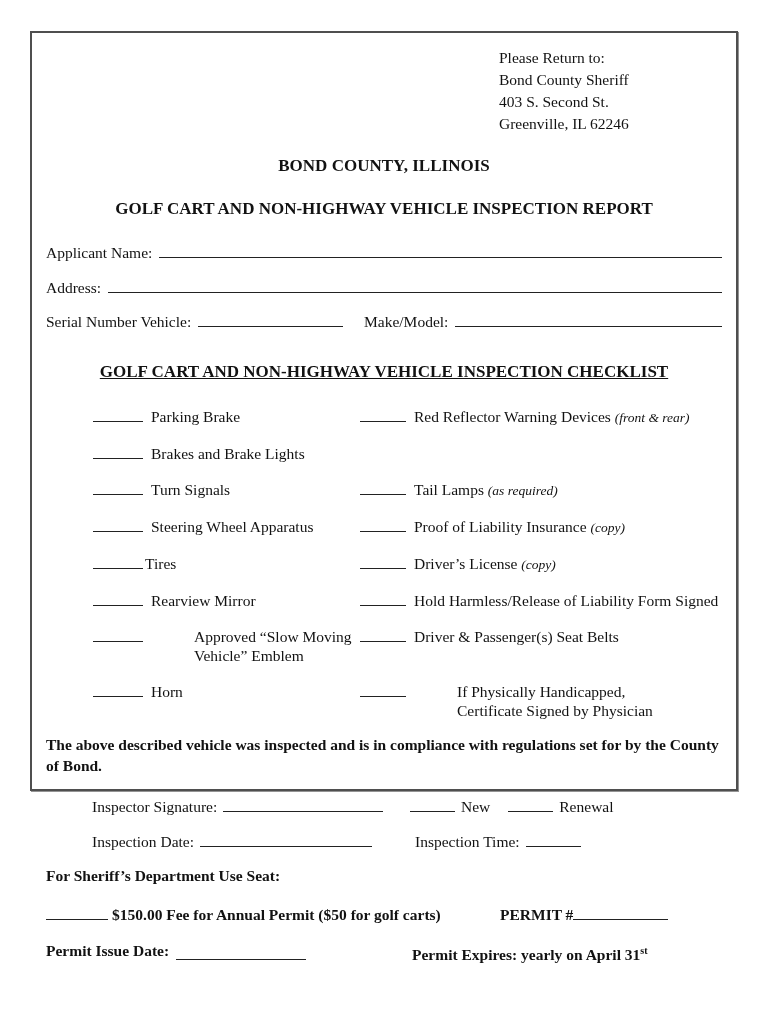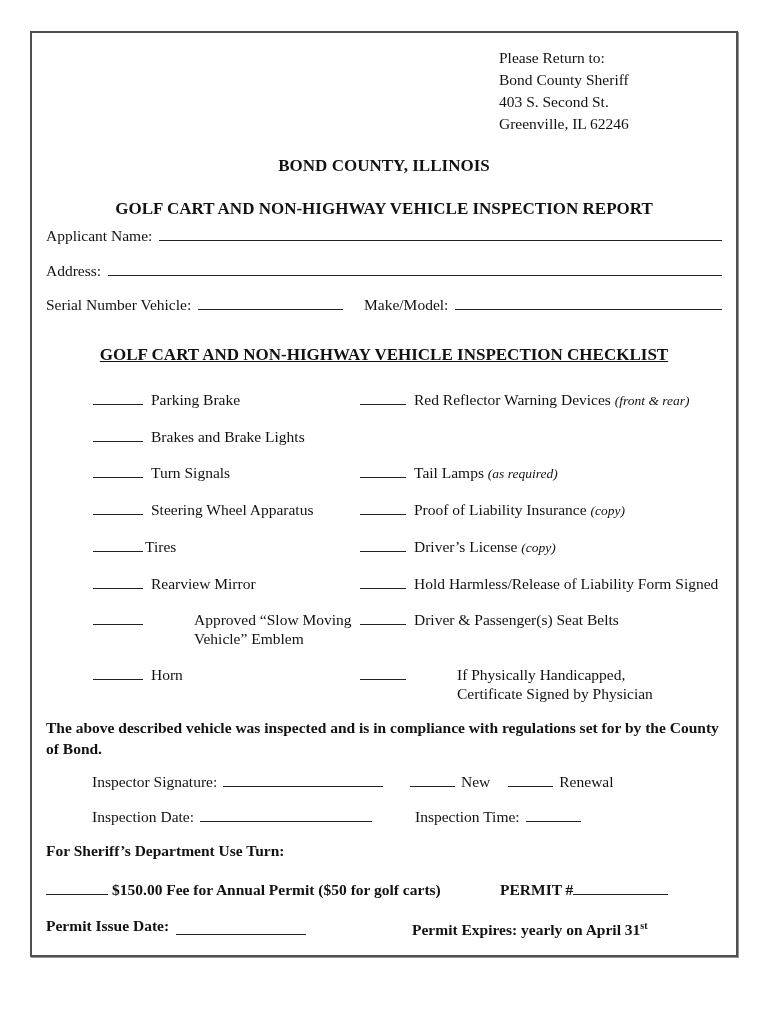--- a/index.html
+++ b/index.html
@@ -2,21 +2,21 @@
 <html><head>
 <meta charset="utf-8">
 <style>
   * { margin: 0; padding: 0; box-sizing: border-box; }
   html, body { background: #ffffff; }
   body { width: 770px; height: 1024px; font-family: "Liberation Serif", serif; color: #121212; }
 
   .page { position: relative; width: 770px; height: 1024px; background: #fff; overflow: hidden; }
 
   .border-box {
-    position: absolute; left: 30px; top: 31px; width: 708px; height: 926px;
+    position: absolute; left: 30px; top: 31px; width: 708px; height: 760px;
     border: 2px solid #4f4f4f;
     box-shadow: 1px 1px 0 rgba(60,60,60,.55);
     background: #fff;
   }
   .content {
     position: absolute; inset: 0;
     padding: 3px 14px 0 14px;
     font-size: 15.5px; line-height: 19px;
   }
 
@@ -29,40 +29,40 @@
 
   
   .frow { display: flex; align-items: baseline; position: relative; }
   .frow .lbl { white-space: nowrap; }
   .fill { flex: 1 1 auto; border-bottom: 1.5px solid #222; height: 13px; margin-left: 7px; }
   .blank { display: inline-block; border-bottom: 1.5px solid #222; height: 13px; vertical-align: baseline; }
   .w45 { width: 45px; } .w46 { width: 46px; } .w50 { width: 50px; }
   .w55 { width: 55px; } .w62 { width: 62px; } .w95 { width: 95px; }
   .w130 { width: 130px; } .w145 { width: 145px; } .w160 { width: 160px; } .w172 { width: 172px; }
 
-  .row-applicant { margin-top: 8px; }
+  .row-applicant { margin-top: 25px; }
   .row-address   { margin-top: 16px; }
   .row-serial    { margin-top: 15px; }
 
   .abs-group { position: absolute; top: 0; display: flex; align-items: baseline; }
 
   
   .check-title { text-align: center; font-weight: bold; font-size: 17px; text-decoration: underline; margin-top: 31px; }
   .crow { display: flex; margin-top: 17px; }
   .crow.first { margin-top: 26px; }
   .cleft  { width: 314px; padding-left: 47px; display: flex; align-items: baseline; }
   .cright { flex: 1; display: flex; align-items: baseline; }
   .cl-lbl { margin-left: 8px; white-space: nowrap; }
   .note { font-style: italic; font-size: 13.5px; }
   .stack .line { line-height: 19px; margin-left: 43px; }
 
   
   .compliance { font-weight: bold; margin-top: 14px; line-height: 21px; font-size: 15.5px; }
   .indent { display: inline-block; width: 46px; }
-  .row-signature { margin-top: 13px; }
+  .row-signature { margin-top: 21px; }
   .row-date { margin-top: 16px; }
   .sheriff-heading { font-weight: bold; margin-top: 15px; }
   .row-fee { margin-top: 20px; font-weight: bold; }
   .row-permit-issue { margin-top: 17px; font-weight: bold; align-items: flex-end; }
   .gap8 { margin-left: 4px; } .gap18 { margin-left: 18px; } .gap6 { margin-left: 6px; }
   sup { font-size: 10px; vertical-align: super; }
 </style>
 </head>
 <body>
 
@@ -208,21 +208,21 @@
       <div class="frow row-date">
         <span class="indent"></span>
         <span class="lbl">Inspection Date:</span>
         <span class="blank w172" style="margin-left:6px"></span>
         <span class="abs-group" style="left:369px;">
           <span class="lbl">Inspection Time:</span>
           <span class="blank w55 gap6"></span>
         </span>
       </div>
 
-      <div class="sheriff-heading">For Sheriff’s Department Use Turn:</div>
+      <div class="sheriff-heading">For Sheriff’s Department Use Seat:</div>
 
       <div class="frow row-fee">
         <span class="blank w62"></span>
         <span class="lbl gap8">$150.00 Fee for Annual Permit ($50 for golf carts)</span>
         <span class="abs-group" style="left:454px;">
           <span class="lbl">PERMIT #</span>
           <span class="blank w95"></span>
         </span>
       </div>
 

